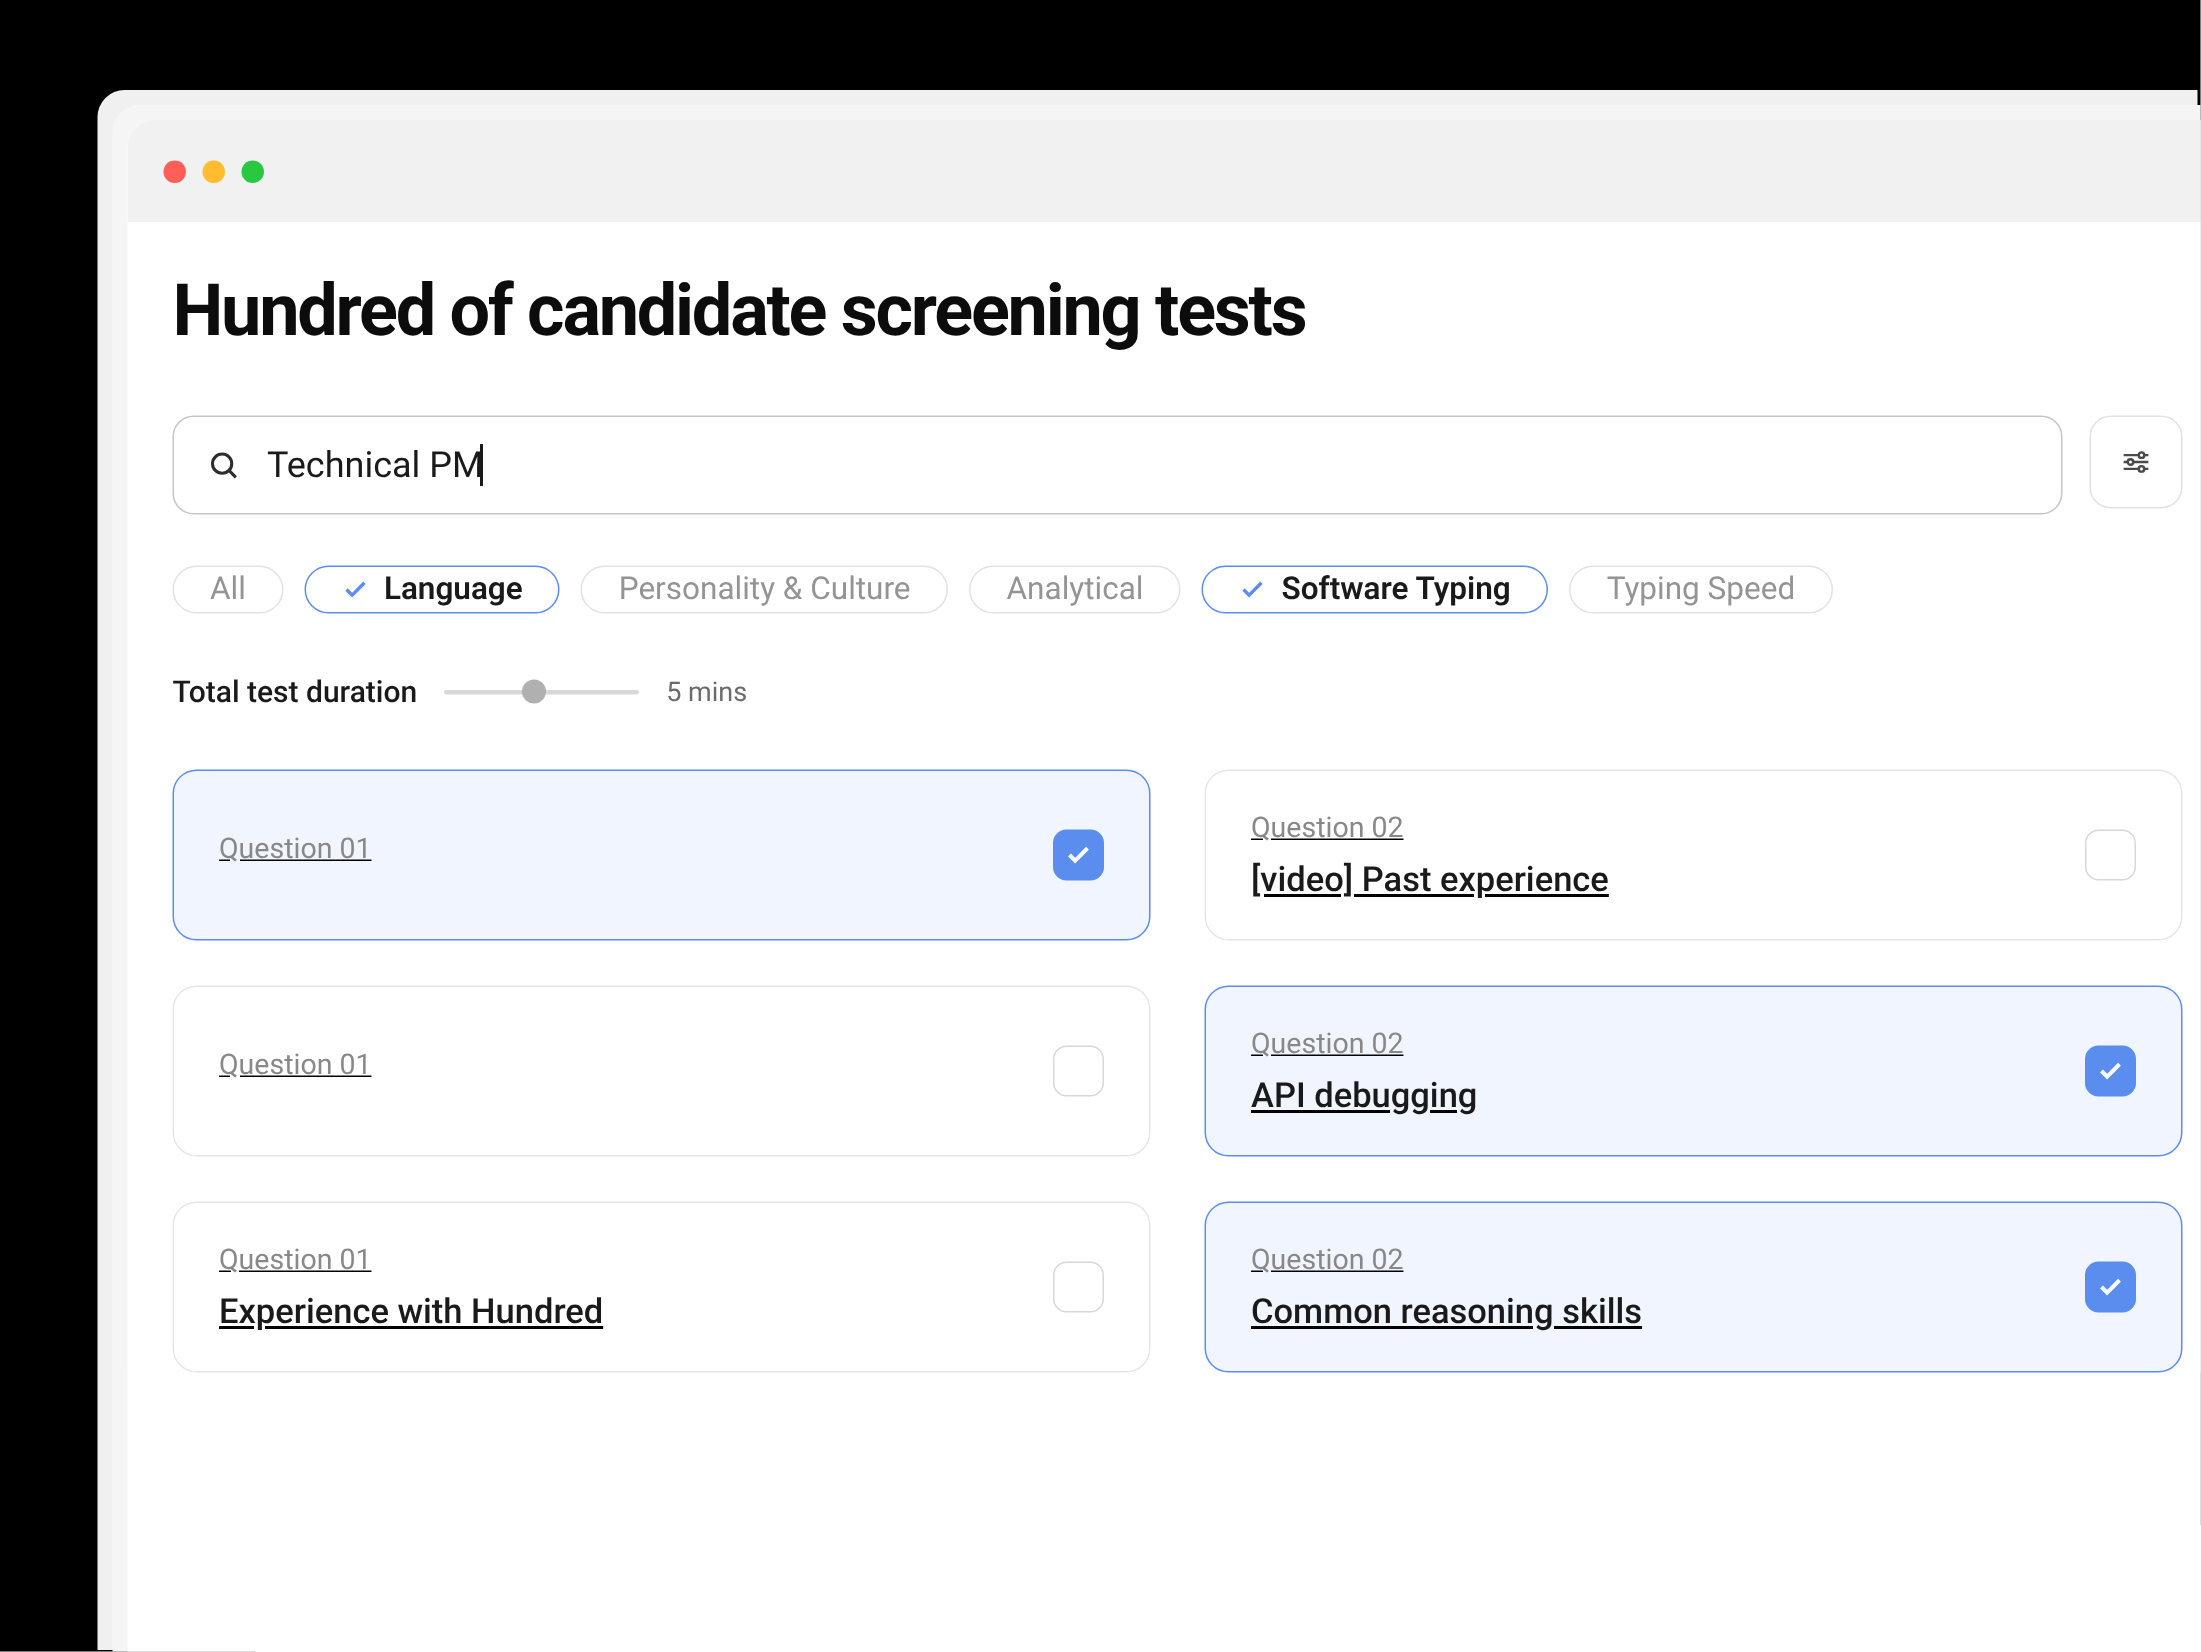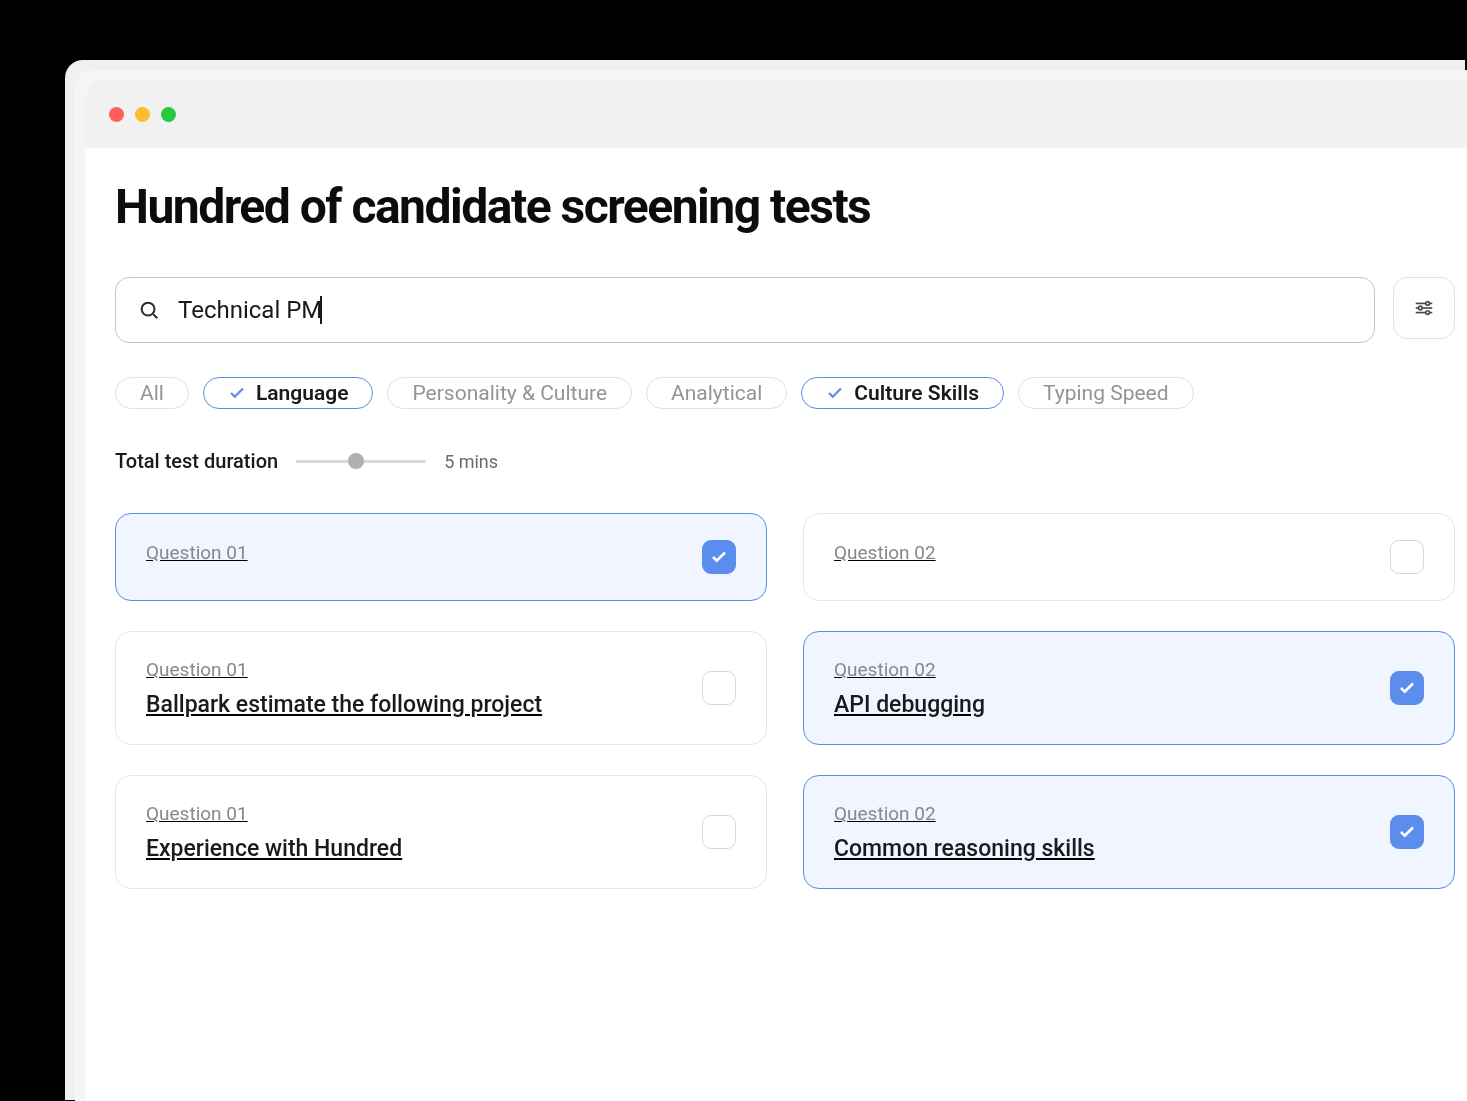--- a/index.html
+++ b/index.html
@@ -341,21 +341,21 @@
         <div class="chip">
           <span>Personality &amp; Culture</span>
         </div>
         <div class="chip">
           <span>Analytical</span>
         </div>
         <div class="chip active">
           <svg class="chip-check" viewBox="0 0 24 24" fill="none" stroke="currentColor" stroke-width="3">
             <polyline points="20 6 9 17 4 12"></polyline>
           </svg>
-          <span>Culture Skills</span>
+          <span>Software Typing</span>
         </div>
         <div class="chip">
           <span>Typing Speed</span>
         </div>
       </div>
 
       <div class="duration-row">
         <span class="duration-label">Total test duration</span>
         <div class="slider">
           <div class="slider-track"></div>
@@ -373,28 +373,28 @@
           <div class="checkbox checked">
             <svg class="checkbox-check" viewBox="0 0 24 24" fill="none" stroke="currentColor" stroke-width="3.5">
               <polyline points="20 6 9 17 4 12"></polyline>
             </svg>
           </div>
         </div>
 
         <div class="question-card">
           <div class="question-text">
             <div class="question-number">Question 02</div>
+            <div class="question-title">[video] Past experience</div>
           </div>
           <div class="checkbox"></div>
         </div>
 
         <div class="question-card">
           <div class="question-text">
             <div class="question-number">Question 01</div>
-            <div class="question-title">Ballpark estimate the following project</div>
           </div>
           <div class="checkbox"></div>
         </div>
 
         <div class="question-card selected">
           <div class="question-text">
             <div class="question-number">Question 02</div>
             <div class="question-title">API debugging</div>
           </div>
           <div class="checkbox checked">

